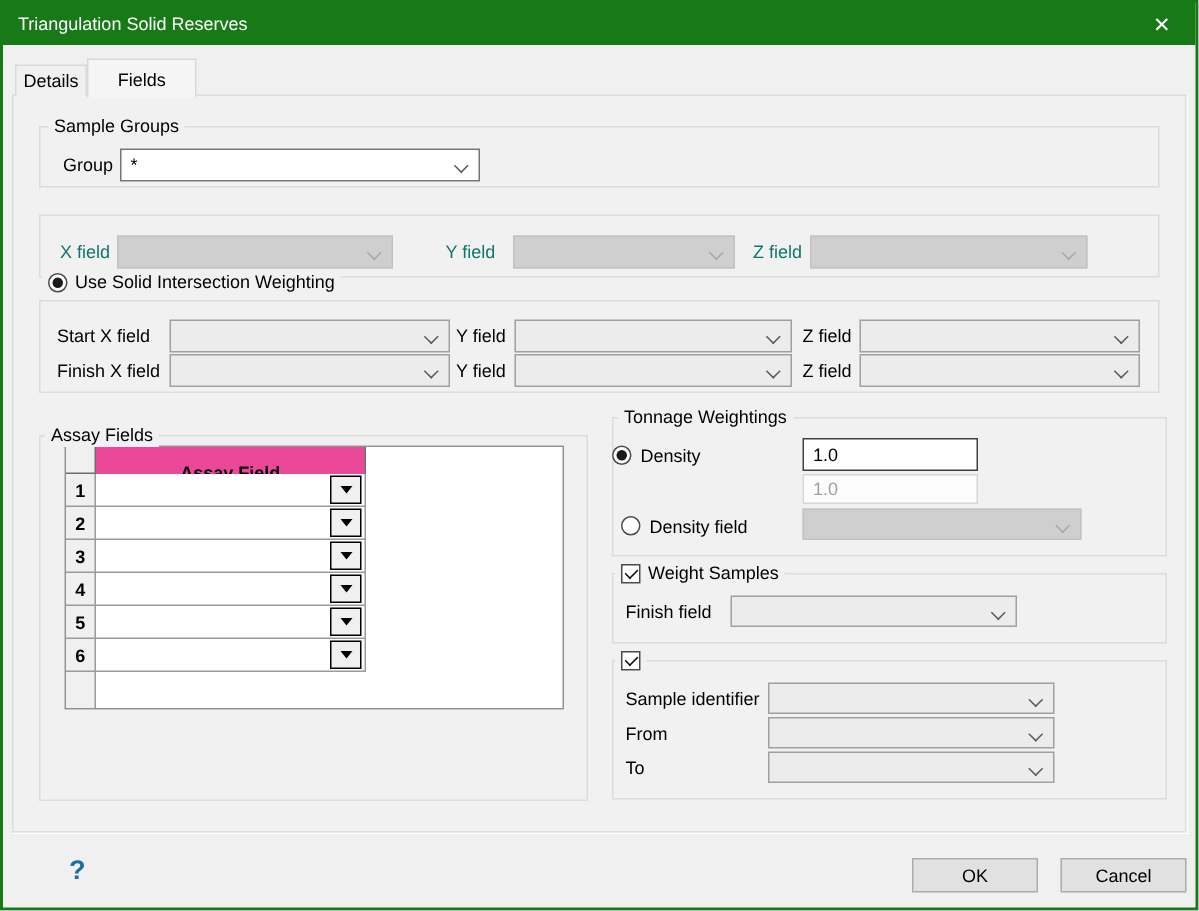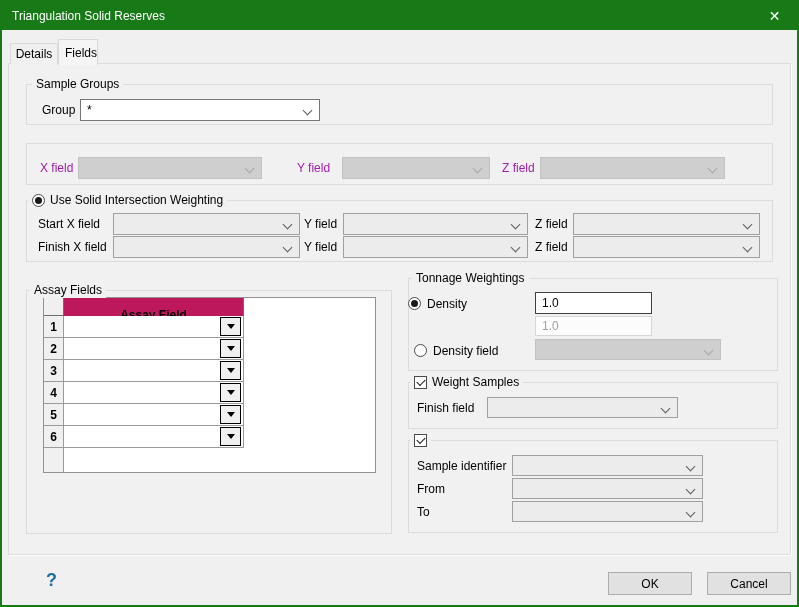--- a/index.html
+++ b/index.html
@@ -19,28 +19,28 @@
   }
   .pane{
     position:absolute;left:8px;top:63px;width:783px;height:492px;background:#f1f1f1;
     border:1px solid #dcdcdc;box-sizing:border-box;box-shadow:1px 1px 0 #ffffff;
   }
   .tab{
     position:absolute;display:flex;align-items:center;justify-content:center;
     border:1px solid #d9d9d9;border-bottom:none;box-sizing:border-box;
   }
   .tab-details{left:10px;top:43px;width:48px;height:21px;background:#f0f0f0;z-index:2;}
-  .tab-fields{left:58px;top:39px;width:40px;height:26px;background:#f5f5f5;z-index:3;justify-content:flex-end;}
+  .tab-fields{left:58px;top:39px;width:73px;height:26px;background:#f5f5f5;z-index:3;}
   .group{position:absolute;border:1px solid #dcdcdc;box-sizing:border-box;}
   .legend{
     position:absolute;background:#f1f1f1;padding:0 4px;height:16px;
     display:flex;align-items:center;gap:5px;white-space:nowrap;z-index:4;justify-content:flex-end;
   }
   .label{position:absolute;display:flex;align-items:center;white-space:nowrap;}
-  .dis{color:#a21caf;}
+  .dis{color:#0f766e;}
   .combo{
     position:absolute;box-sizing:border-box;background:#ececec;border:1px solid #a0a0a0;
     display:flex;align-items:center;padding:0 6px;
   }
   .combo .chev{
     position:absolute;right:8px;top:7px;width:7px;height:7px;box-sizing:border-box;
     border-right:1.5px solid #5c5c5c;border-bottom:1.5px solid #5c5c5c;
     transform:rotate(45deg);
   }
   .combo.white{background:#ffffff;border-color:#767676;}
@@ -67,21 +67,21 @@
     content:"";position:absolute;left:2px;top:2.5px;width:7px;height:4px;
     border-left:1.6px solid #111;border-bottom:1.6px solid #111;transform:rotate(-45deg);
   }
   .grid{
     position:absolute;left:43px;top:297px;width:333px;height:176px;background:#fff;
     border:1px solid #919191;box-sizing:border-box;
   }
   .grid .cell{position:absolute;box-sizing:border-box;}
   .grid .corner{left:0;top:0;width:20px;height:18px;background:#f0f0f0;border-right:1px solid #6e6e6e;border-bottom:1px solid #6e6e6e;}
   .grid .colhead{
-    left:20px;top:0;width:180px;height:34px;background:#be185d;border-right:1px solid #6e6e6e;
+    left:20px;top:0;width:180px;height:34px;background:#ec4899;border-right:1px solid #6e6e6e;
     border-bottom:1px solid #6e6e6e;display:flex;align-items:center;justify-content:center;font-weight:bold;
   }
   .grid .rowhead{
     left:0;width:20px;height:22px;background:#f0f0f0;border-right:1px solid #9a9a9a;
     border-bottom:1px solid #9a9a9a;display:flex;align-items:center;justify-content:center;font-weight:bold;
   }
   .grid .datacell{
     left:20px;width:180px;height:22px;background:#fff;border-right:1px solid #9a9a9a;
     border-bottom:1px solid #9a9a9a;
   }
@@ -135,21 +135,21 @@
   <div class="label dis" style="left:297px;top:157px;height:22px">Y field</div>
   <div class="combo disabled" style="left:342px;top:157px;width:148px;height:22px">
     <span class="chev"></span>
   </div>
   <div class="label dis" style="left:502px;top:157px;height:22px">Z field</div>
   <div class="combo disabled" style="left:540px;top:157px;width:185px;height:22px">
     <span class="chev"></span>
   </div>
 
   <div class="group" style="left:26px;top:200px;width:747px;height:62px"></div>
-  <div class="legend" style="left:28px;top:192px">
+  <div class="legend" style="left:28px;top:180px">
     <span class="radio checked"></span>
     <span>Use Solid Intersection Weighting</span>
   </div>
   <div class="label" style="left:38px;top:213px;height:22px">Start X field</div>
   <div class="combo" style="left:113px;top:213px;width:187px;height:22px">
     <span class="chev"></span>
   </div>
   <div class="label" style="left:304px;top:213px;height:22px">Y field</div>
   <div class="combo" style="left:343px;top:213px;width:185px;height:22px">
     <span class="chev"></span>

